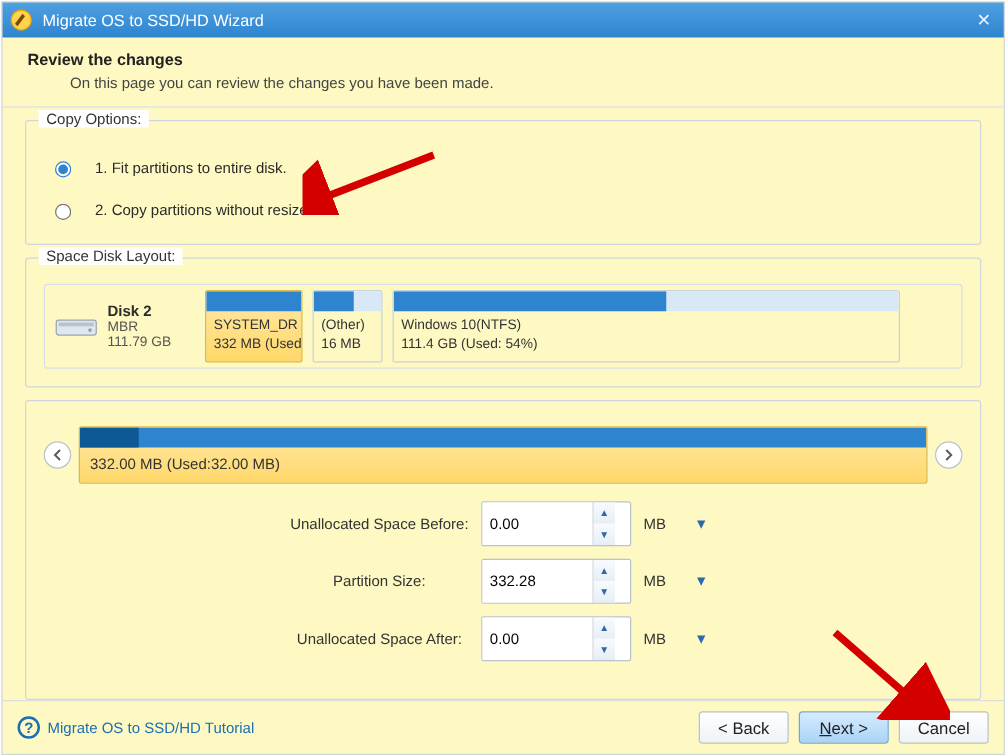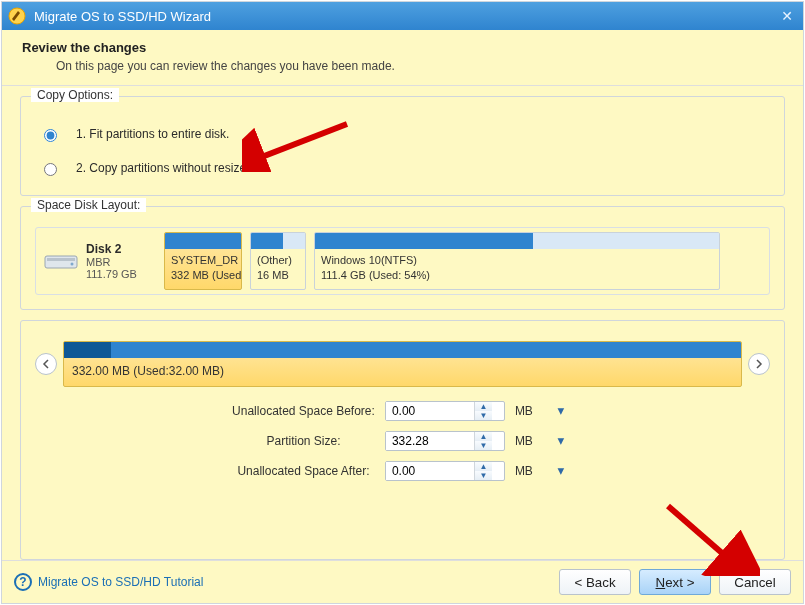--- a/index.html
+++ b/index.html
@@ -173,21 +173,21 @@
     grid-template-columns: auto 120px 28px 20px;
     column-gap: 10px;
     row-gap: 10px;
     align-items: center;
     justify-content: center;
   }
   .fields label { text-align: center; color: #333; }
   .spin {
     display: flex; align-items: stretch;
     border: 1px solid #b9c3cc; border-radius: 2px;
-    height: 20px; background: #fff;
+    height: 36px; background: #fff;
   }
   .spin input {
     border: none; outline: none; width: 88px; padding: 0 6px; font-size: 12px;
   }
   .spin .spinners {
     width: 18px; display: flex; flex-direction: column; border-left: 1px solid #d0d6dc;
   }
   .spin .spinners button {
     flex: 1; border: none; background: linear-gradient(#f8fbfe,#e6eef5);
     font-size: 8px; color: #2f6aa8; cursor: pointer; padding: 0;

